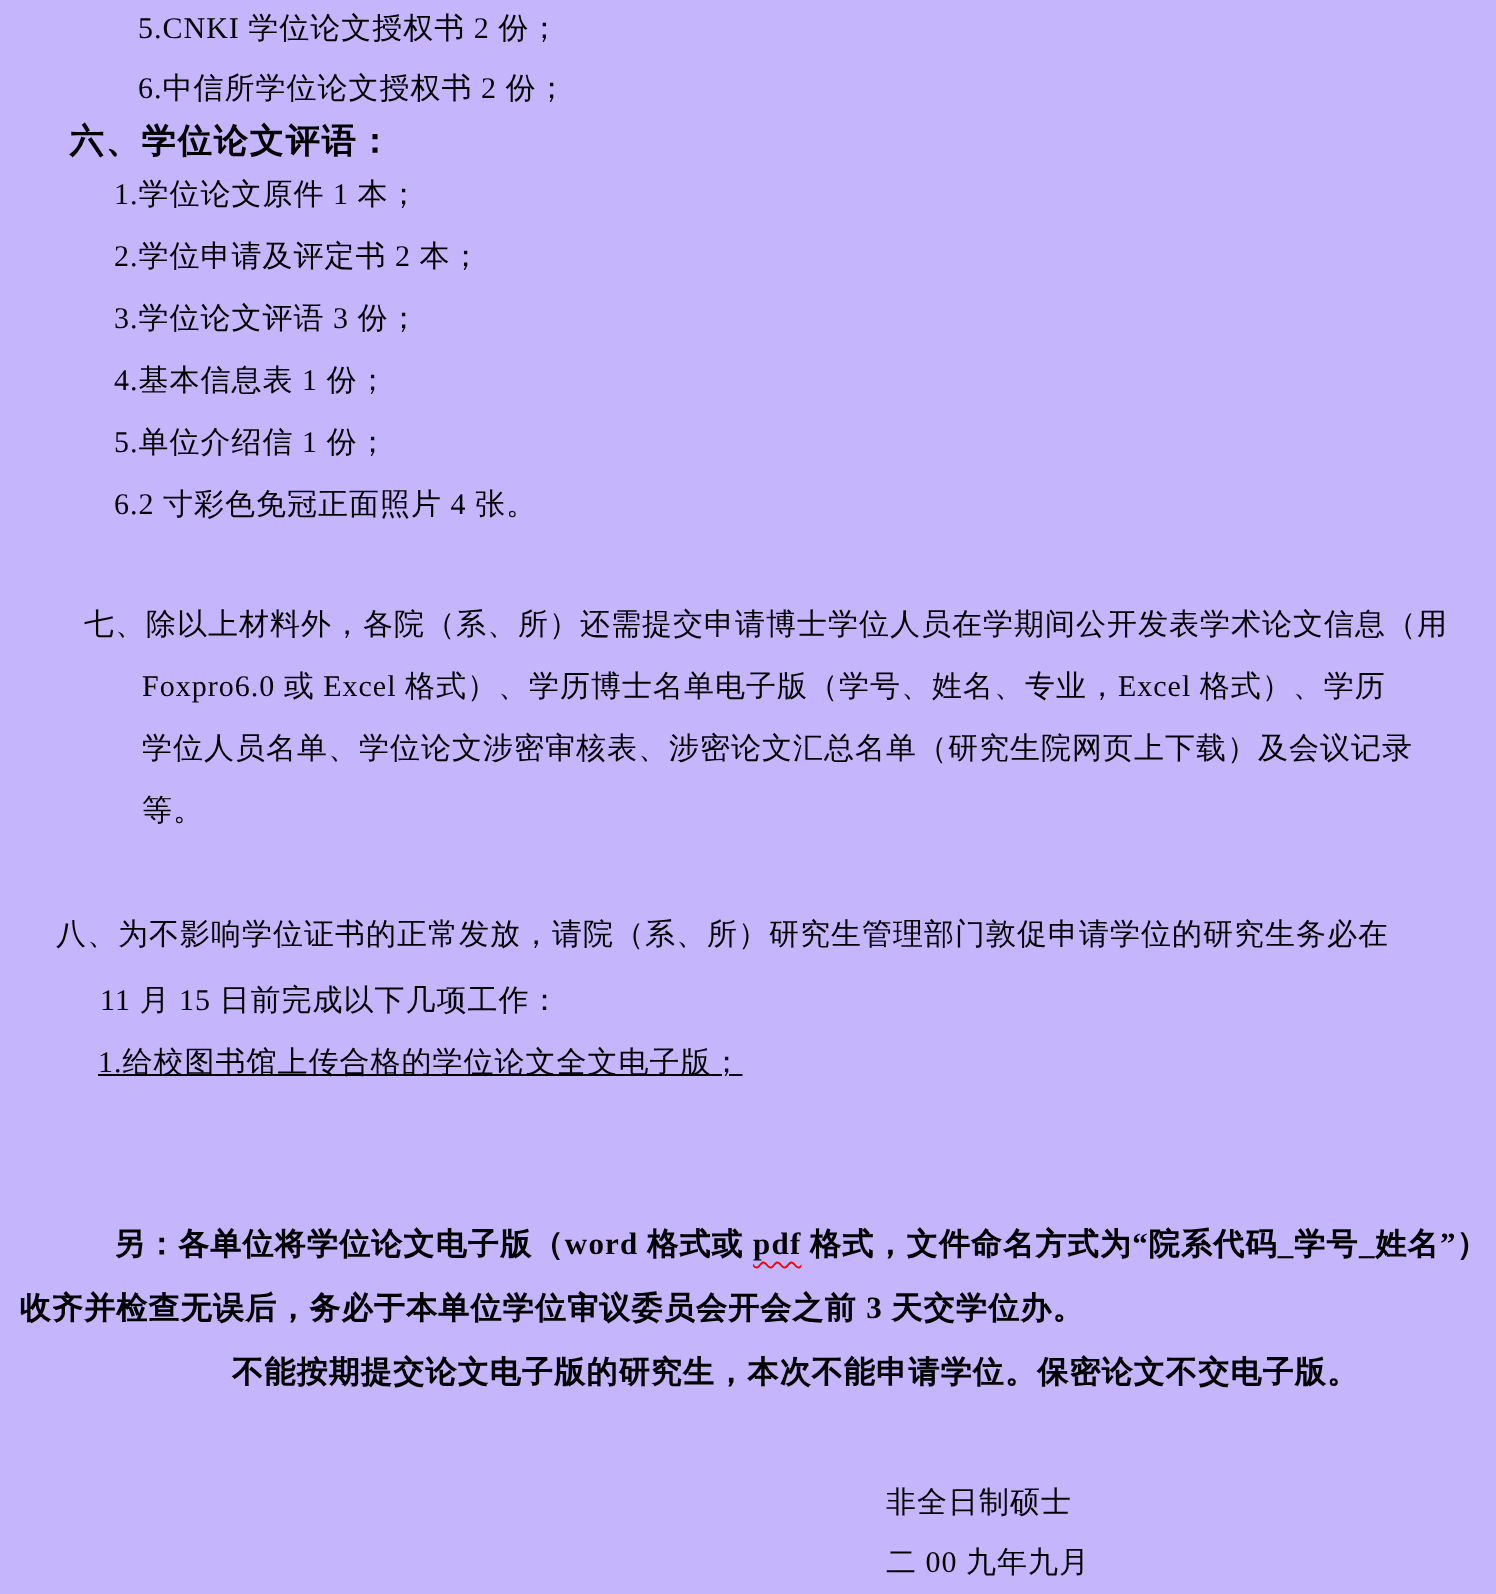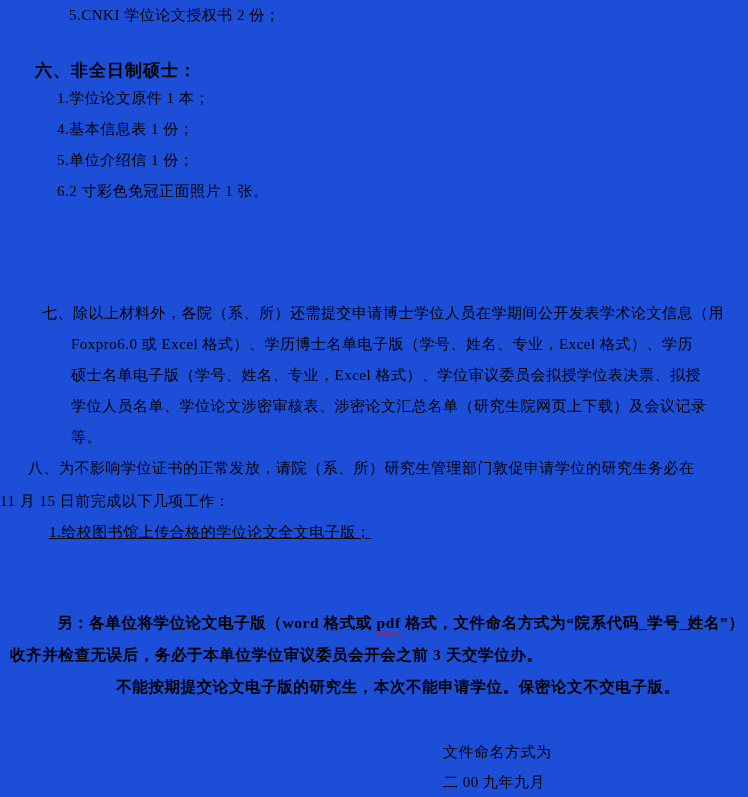--- a/index.html
+++ b/index.html
@@ -12,21 +12,21 @@
     height: 797px;
     position: relative;
     overflow: hidden;
     font-family: "Liberation Serif", "DejaVu Serif", serif;
     color: #000000;
   }
   .page {
     position: absolute;
     left: 0; top: 0;
     width: 748px; height: 797px;
-    background: #1d4ed8;
+    background: #c4b5fd;
   }
   .block { position: absolute; left: 0; width: 748px; }
   .line {
     font-size: 15px;
     line-height: 30px;
     letter-spacing: 0.5px;
     white-space: nowrap;
   }
   
   .block-top { top: 0; }
@@ -41,21 +41,21 @@
   }
   
   .block-items6 { top: 83px; }
   .block-items6 .line { margin-left: 57px; line-height: 31px; }
   
   .block-p7 { top: 298px; }
   .block-p7 .line { line-height: 31px; margin-left: 71px; }
   .block-p7 .line.first { margin-left: 42px; }
   
   .block-p8 { top: 452px; }
-  .block-p8 .line { line-height: 33px; }
+  .block-p8 .line { line-height: 33px; margin-left: 50px; }
   .block-p8 .line.first { margin-left: 28px; }
   
   .block-items8 { top: 517px; text-decoration: underline; }
   .block-items8 .line { margin-left: 49px; line-height: 31px; }
   
   .block-notice { top: 607px; }
   .block-notice .line {
     font-weight: 700;
     font-size: 15.5px;
     line-height: 32px;
@@ -75,54 +75,56 @@
   .block-sign { top: 737px; }
   .block-sign .line { margin-left: 443px; }
 </style>
 </head>
 <body>
 
 <div class="page">
 
   <div class="block block-top">
     <div class="line">5.CNKI 学位论文授权书 2 份；</div>
+    <div class="line">6.中信所学位论文授权书 2 份；</div>
   </div>
 
   <div class="block block-h6">
-    <div class="line">六、非全日制硕士：</div>
+    <div class="line">六、学位论文评语：</div>
   </div>
 
   <div class="block block-items6">
     <div class="line">1.学位论文原件 1 本；</div>
+    <div class="line">2.学位申请及评定书 2 本；</div>
+    <div class="line">3.学位论文评语 3 份；</div>
     <div class="line">4.基本信息表 1 份；</div>
     <div class="line">5.单位介绍信 1 份；</div>
-    <div class="line">6.2 寸彩色免冠正面照片 1 张。</div>
+    <div class="line">6.2 寸彩色免冠正面照片 4 张。</div>
   </div>
 
   <div class="block block-p7">
     <div class="line first">七、除以上材料外，各院（系、所）还需提交申请博士学位人员在学期间公开发表学术论文信息（用</div>
     <div class="line">Foxpro6.0 或 Excel 格式）、学历博士名单电子版（学号、姓名、专业，Excel 格式）、学历</div>
-    <div class="line">硕士名单电子版（学号、姓名、专业，Excel 格式）、学位审议委员会拟授学位表决票、拟授</div>
     <div class="line">学位人员名单、学位论文涉密审核表、涉密论文汇总名单（研究生院网页上下载）及会议记录</div>
     <div class="line">等。</div>
   </div>
 
   <div class="block block-p8">
     <div class="line first">八、为不影响学位证书的正常发放，请院（系、所）研究生管理部门敦促申请学位的研究生务必在</div>
     <div class="line">11 月 15 日前完成以下几项工作：</div>
   </div>
 
   <div class="block block-items8">
     <div class="line">1.给校图书馆上传合格的学位论文全文电子版；</div>
   </div>
 
   <div class="block block-notice">
     <div class="line n1"><span>另：各单位将学位论文电子版（word 格式或 </span><span class="squiggle">pdf</span><span> 格式，文件命名方式为“院系代码_学号_姓名”）</span></div>
     <div class="line n2">收齐并检查无误后，务必于本单位学位审议委员会开会之前 3 天交学位办。</div>
     <div class="line n3">不能按期提交论文电子版的研究生，本次不能申请学位。保密论文不交电子版。</div>
   </div>
 
   <div class="block block-sign">
-    <div class="line">文件命名方式为</div>
+    <div class="line">非全日制硕士</div>
     <div class="line">二 00 九年九月</div>
   </div>
 
 </div>
 
 </body></html>

